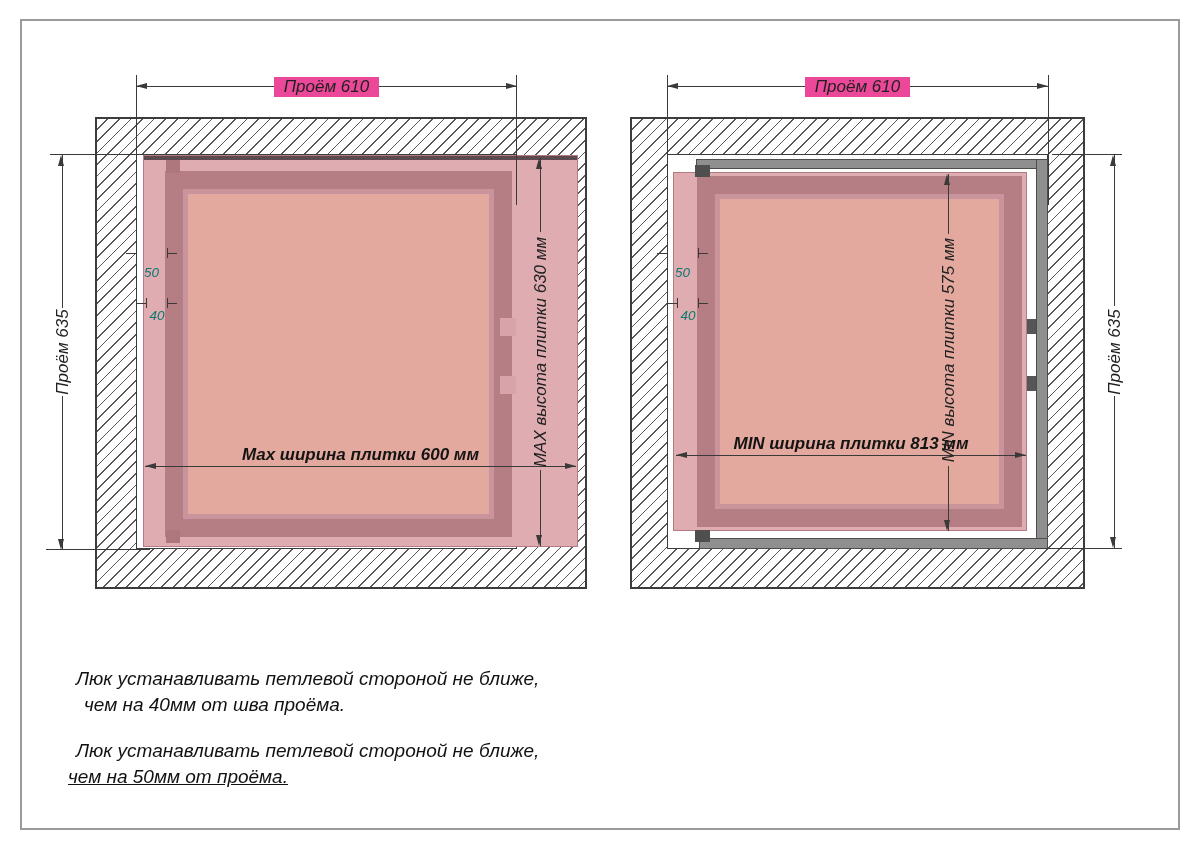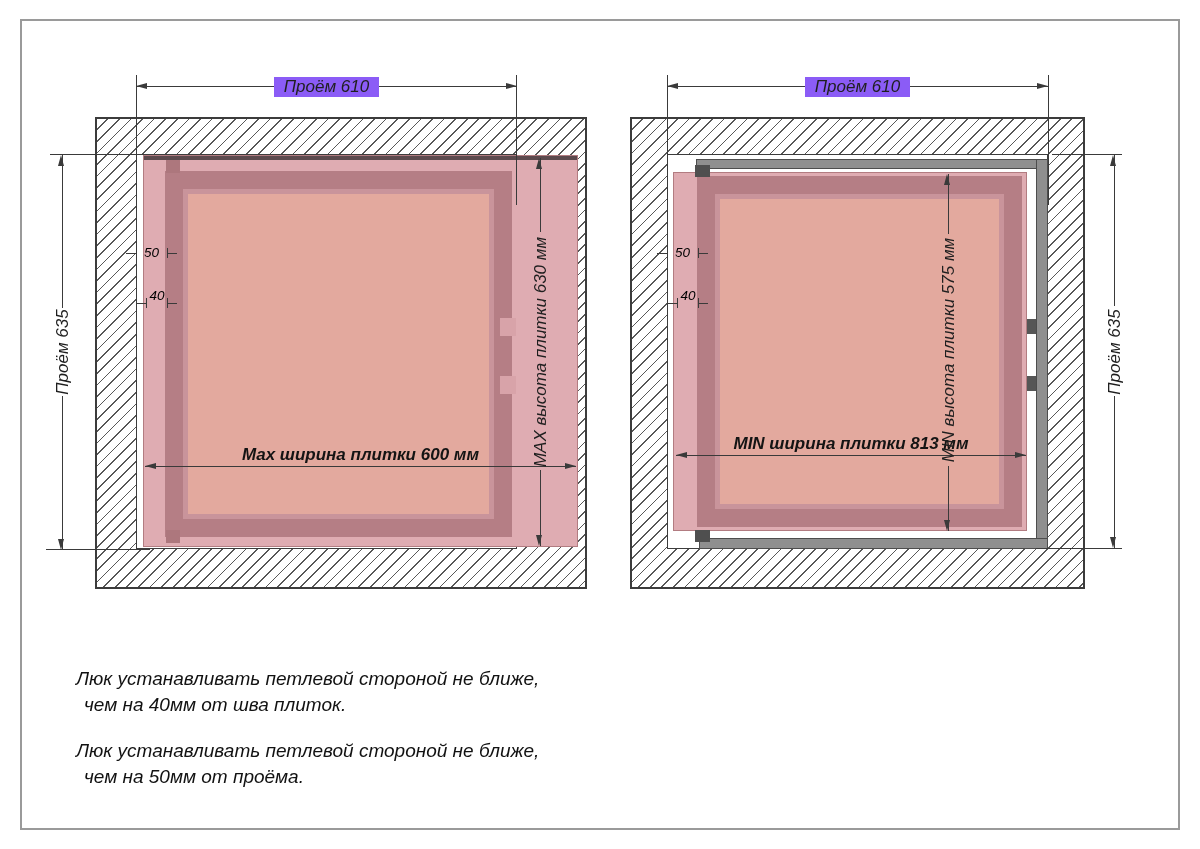--- a/index.html
+++ b/index.html
@@ -23,25 +23,25 @@
   
   .hline{position:absolute;height:1px;background:#3a3a3a;}
   .vline{position:absolute;width:1px;background:#3a3a3a;}
   .tk{position:absolute;width:1px;height:10px;background:#3a3a3a;}
   .ar{position:absolute;width:0;height:0;border:solid transparent;}
   .ar-l{border-width:3.5px 11px 3.5px 0;border-right-color:#3a3a3a;}
   .ar-r{border-width:3.5px 0 3.5px 11px;border-left-color:#3a3a3a;}
   .ar-u{border-width:0 3.5px 11px 3.5px;border-bottom-color:#3a3a3a;}
   .ar-d{border-width:11px 3.5px 0 3.5px;border-top-color:#3a3a3a;}
   .dimlab{position:absolute;font:italic 17px/1.15 "Liberation Sans",sans-serif;color:#1f1f1f;text-align:center;}
-  .dimlab .gap{background:#8b5cf6;padding:0 10px;display:inline-block;}
+  .dimlab .gap{background:#ec4899;padding:0 10px;display:inline-block;}
   .boldlab{font-weight:bold;color:#141414;}
   .rotlab{position:absolute;transform:translate(-50%,-50%) rotate(-90deg);white-space:nowrap;
           font:italic 17px/1 "Liberation Sans",sans-serif;color:#1f1f1f;}
-  .smlab{position:absolute;font:italic 13.5px/1 "Liberation Sans",sans-serif;color:#000000;text-align:center;}
+  .smlab{position:absolute;font:italic 13.5px/1 "Liberation Sans",sans-serif;color:#0f766e;text-align:center;margin-top:20px;}
   .note{position:absolute;font:italic 19px/1.2 "Liberation Sans",sans-serif;color:#121212;white-space:nowrap;}
 </style>
 </head>
 <body>
 
 <div class="stage">
 
   <div class="abs sheet" style="left:20px;top:19px;width:1160px;height:811px;"></div>
 
   <section>
@@ -171,18 +171,18 @@
       <div class="vline" style="left:948px;top:174px;height:60px;"></div>
       <div class="vline" style="left:948px;top:466px;height:65px;"></div>
       <div class="ar ar-u" style="left:944px;top:174px;"></div>
       <div class="ar ar-d" style="left:944px;top:520px;"></div>
       <div class="rotlab boldlab" style="left:948px;top:350px;">MIN высота плитки 575 мм</div>
     </div>
   </section>
 
   <div>
     <div class="note" style="left:76px;top:668px;">Люк устанавливать петлевой стороной не ближе,</div>
-    <div class="note" style="left:84px;top:694px;">чем на 40мм от шва плиток.</div>
+    <div class="note" style="left:84px;top:694px;">чем на 40мм от шва проёма.</div>
     <div class="note" style="left:76px;top:740px;">Люк устанавливать петлевой стороной не ближе,</div>
-    <div class="note" style="left:84px;top:766px;">чем на 50мм от проёма.</div>
+    <div class="note" style="left:68px;top:766px;text-decoration:underline;">чем на 50мм от проёма.</div>
   </div>
 
 </div>
 
 </body></html>

